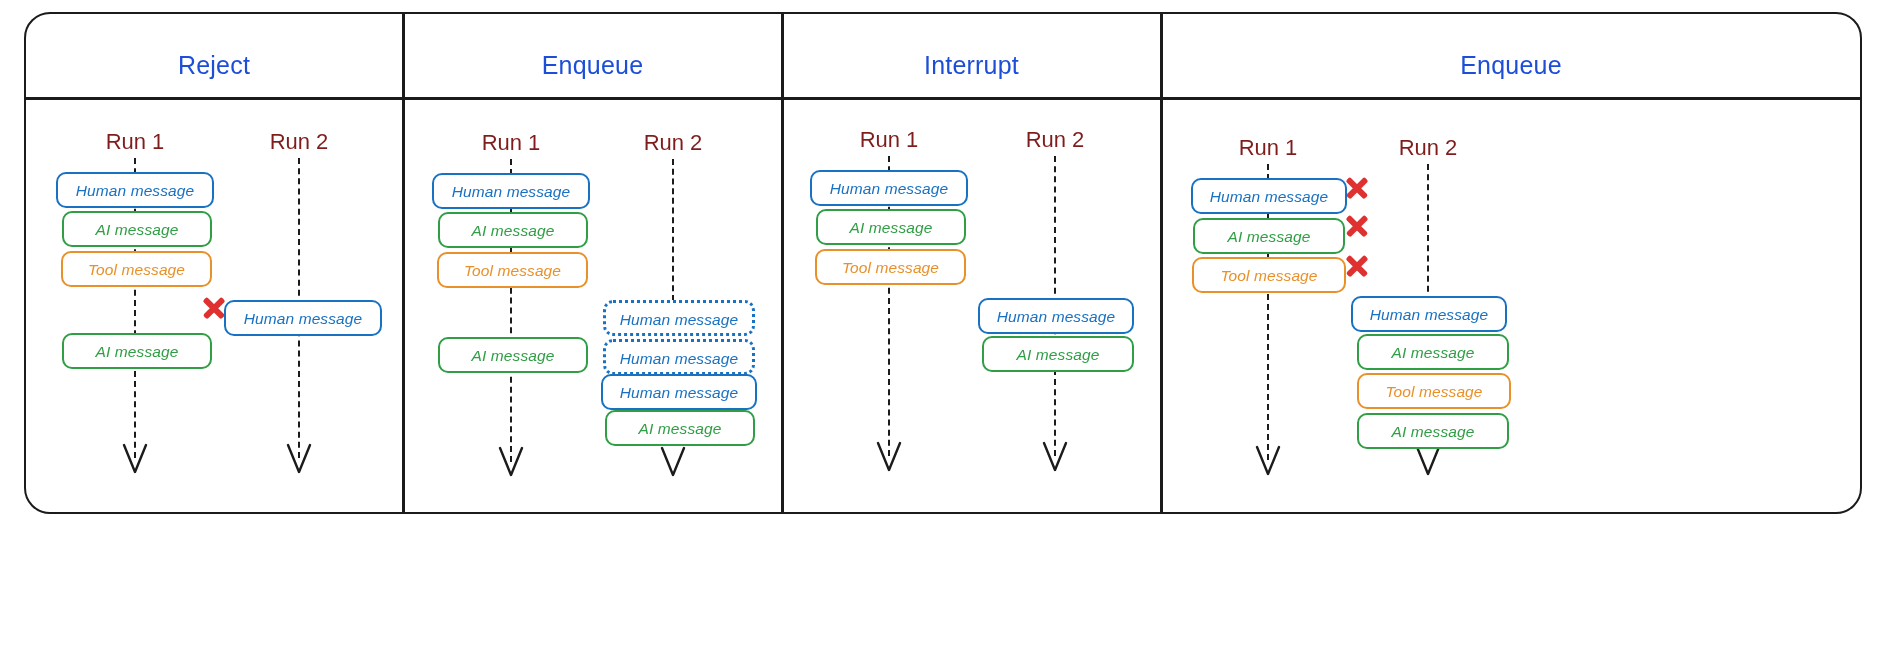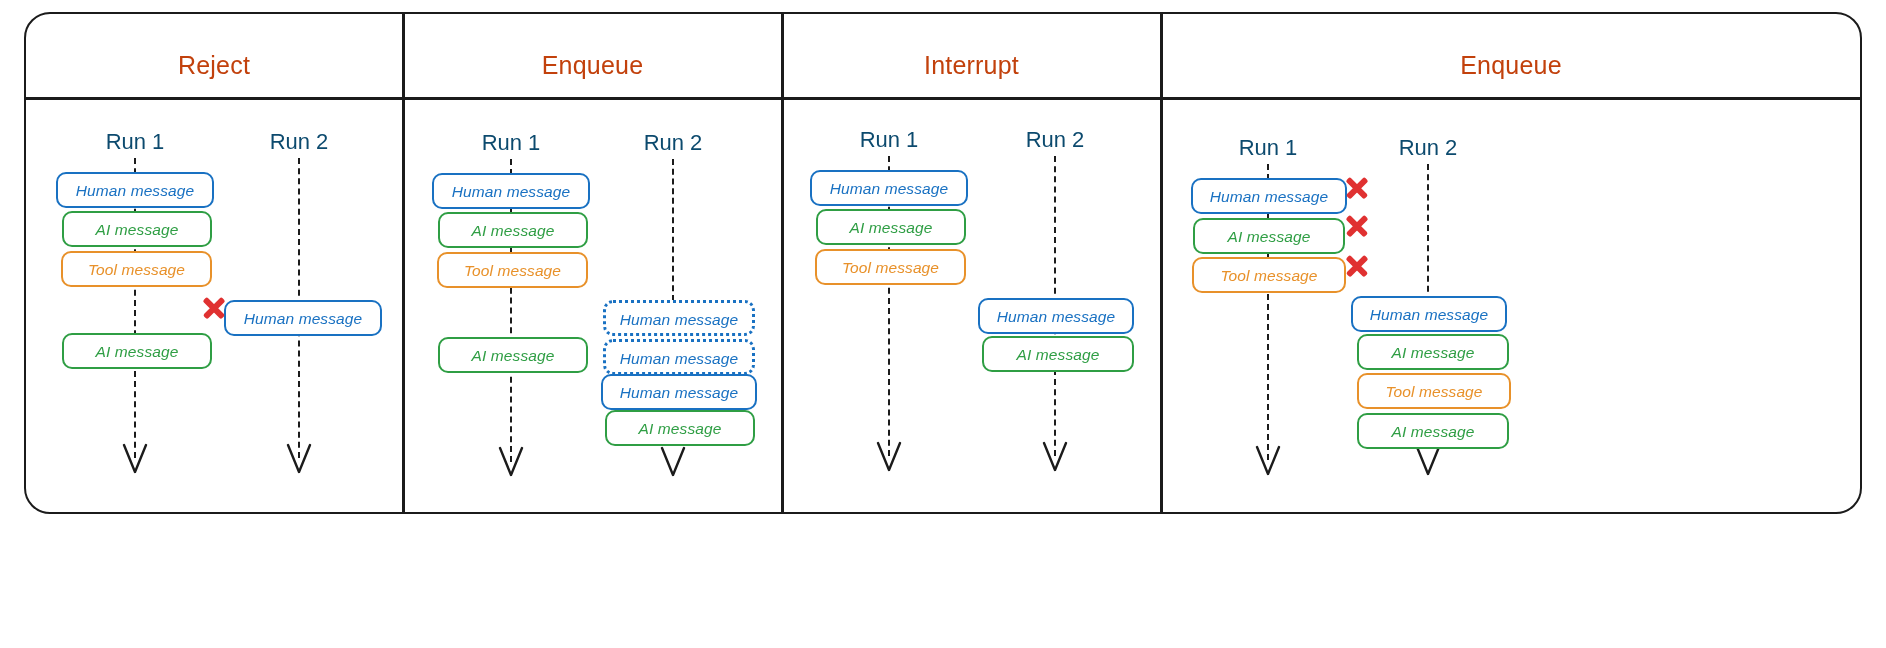--- a/index.html
+++ b/index.html
@@ -15,27 +15,27 @@
   
   .hdr-rule{
     position:absolute;left:26px;top:97px;width:1834px;height:2.5px;background:#1b1b1b;
   }
   
   .vrule{position:absolute;top:13px;width:2.5px;background:#1b1b1b;}
 
   
   .panel-title{
     position:absolute;top:48px;height:34px;line-height:34px;
-    text-align:center;font-size:25px;color:#c2410c;
+    text-align:center;font-size:25px;color:#1d4ed8;
     font-family:"Liberation Sans",sans-serif;letter-spacing:.2px;
   }
 
   
   .run-label{
-    position:absolute;text-align:center;font-size:22px;color:#0c4a6e;
+    position:absolute;text-align:center;font-size:22px;color:#7f1d1d;
     font-family:"Liberation Sans",sans-serif;white-space:nowrap;
     transform:translateX(-50%);
   }
 
   
   .lifeline{
     position:absolute;width:0;border-left:2.6px dashed #1b1b1b;
     transform:translateX(-50%);
   }
 

